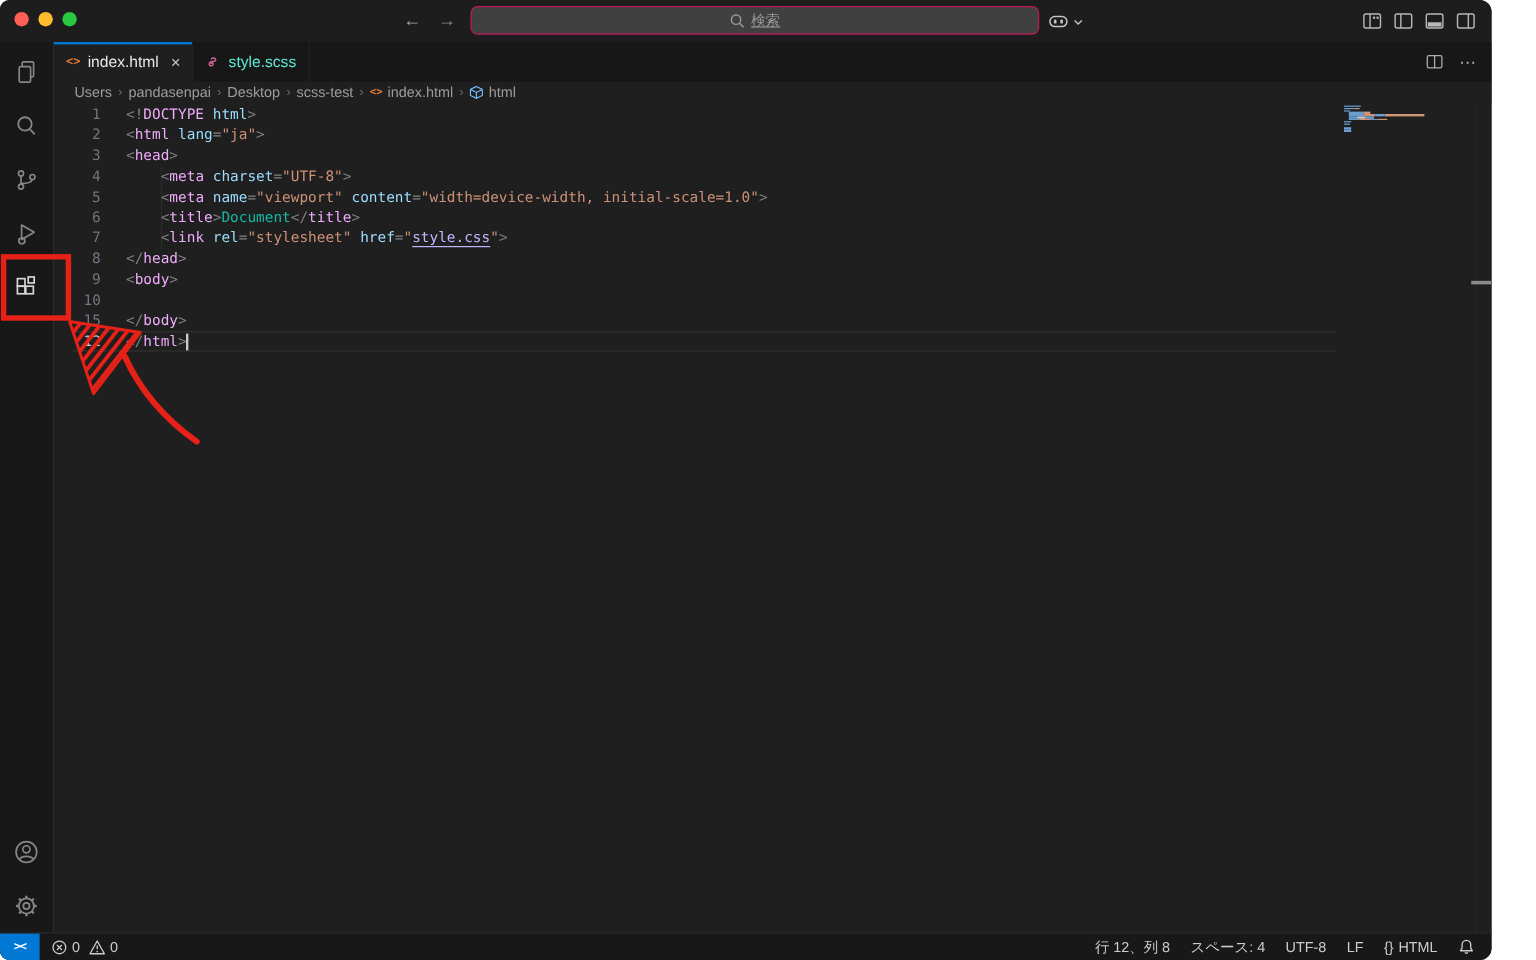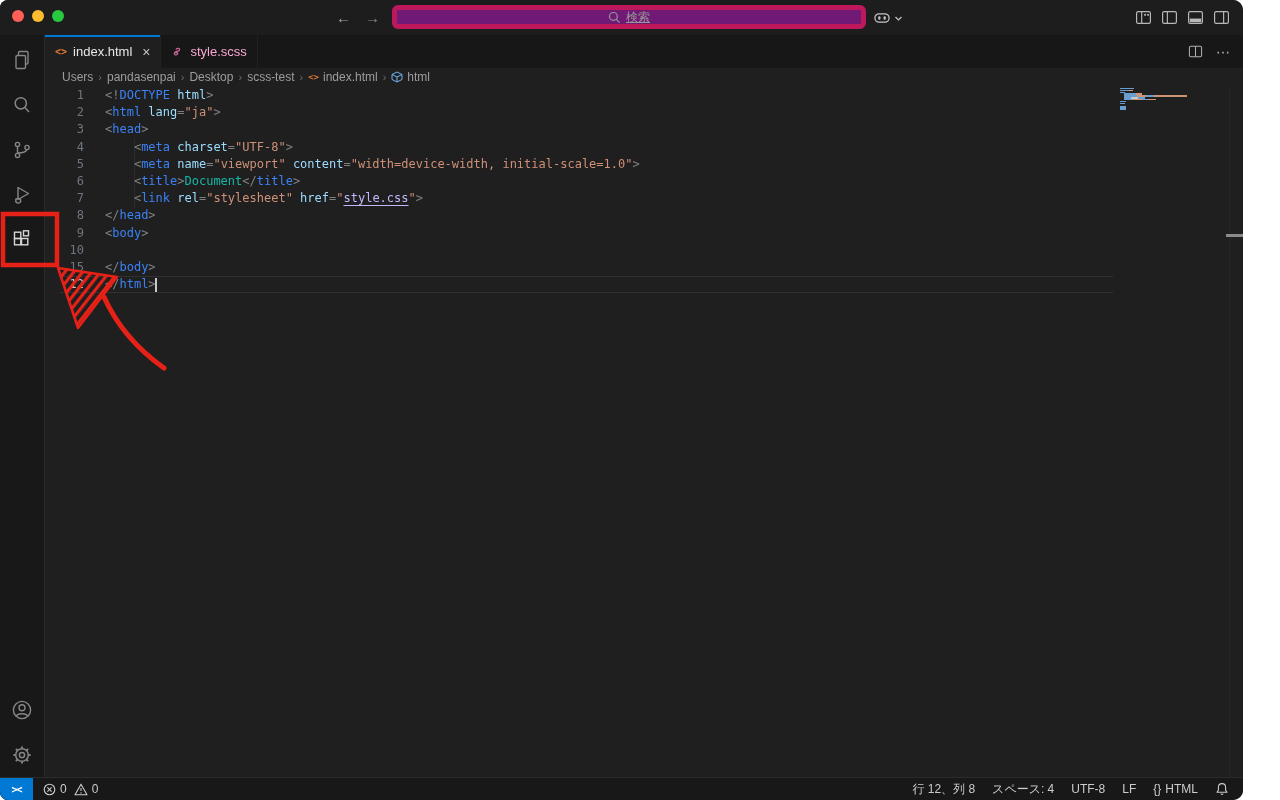--- a/index.html
+++ b/index.html
@@ -11,22 +11,22 @@
             background:#1f1f1f; border-radius:8px 10px 10px 8px; overflow:hidden; }
 
   
   .titlebar { position:absolute; left:0; top:0; right:0; height:35px; background:#1d1d1d; }
   .traffic { position:absolute; left:12px; top:10px; display:flex; gap:8px; }
   .tl { width:12px; height:12px; border-radius:50%; }
   .tl.red{ background:#ff5f57; } .tl.yellow{ background:#febc2e; } .tl.green{ background:#28c840; }
   .nav-arrows { position:absolute; left:336px; top:0; height:35px; display:flex; align-items:center; gap:14px;
                 color:#a8a8a8; font-size:15px; }
   .nav-arrows .fwd { color:#8a8a8a; }
-  .cmd-center { position:absolute; left:392px; top:5px; width:474px; height:24px; background:#701a75;
-                border:5px solid #be185d; border-radius:6px; display:flex; align-items:center; justify-content:center;
+  .cmd-center { position:absolute; left:392px; top:5px; width:474px; height:24px; background:#404040;
+                border:1px solid #be185d; border-radius:6px; display:flex; align-items:center; justify-content:center;
                 gap:5px; color:#999999; font-size:12px;text-decoration:underline; }
   .copilot { position:absolute; left:872px; top:6px; height:24px; display:flex; align-items:center; gap:2px; color:#c5c5c5; }
   .tb-right { position:absolute; right:13px; top:0; height:35px; display:flex; align-items:center; gap:9px; }
   .tb-ic { width:17px; height:17px; display:flex; align-items:center; justify-content:center; }
 
   
   .main { position:absolute; left:0; top:35px; right:0; bottom:23px; display:flex; }
 
   
   .activitybar { width:45px; background:#181818; border-right:1px solid #2b2b2b;
@@ -37,21 +37,21 @@
 
   
   .editor-col { flex:1; display:flex; flex-direction:column; background:#1f1f1f; min-width:0; }
 
   
   .tabbar { height:33px; background:#171717; display:flex; position:relative; }
   .tab { height:33px; padding:0 10px; display:flex; align-items:center; gap:6px; font-size:13px;
          border-right:1px solid #222222; position:relative; }
   .tab.active { background:#1f1f1f; color:#e7e7e7; }
   .tab.active::before { content:""; position:absolute; left:0; top:0; right:0; height:2px; background:#0078d4; }
-  .tab.inactive { color:#f9a8d4;align-items:center; }
+  .tab.inactive { color:#5eead4;align-items:center; }
   .tab .fic-html { color:#e37933; font-family:"DejaVu Sans Mono", monospace; font-size:10px; font-weight:bold; }
   .tab .close { margin-left:4px; color:#c5c5c5; font-size:14px; line-height:1; }
   .tab-actions { position:absolute; right:12px; top:0; height:33px; display:flex; align-items:center; gap:13px; color:#b0b0b0; }
 
   
   .breadcrumbs { height:18px; display:flex; align-items:center; padding-left:17px; gap:5px;
                  font-size:12px; color:#9d9d9d; background:#1f1f1f; white-space:nowrap; }
   .bc-sep { color:#6e6e6e; font-size:11px; }
   .bc-item { display:flex; align-items:center; gap:4px; }
   .bc-fic { color:#e37933; font-family:"DejaVu Sans Mono", monospace; font-size:9px; font-weight:bold; }
@@ -59,21 +59,21 @@
   
   .editor { position:relative; flex:1; overflow:hidden; font-family:"DejaVu Sans Mono", monospace; font-size:12px; }
   .current-line { position:absolute; left:15px; top:190px; width:1053px; height:17px;
                   border-top:1px solid #303030; border-bottom:1px solid #303030; }
   .indent-guide { position:absolute; left:89px; top:53px; width:1px; height:69px; background:#2c2c2c; }
   .code-lines { position:absolute; left:0; top:1px; right:0; }
   .code-line { display:flex; height:17.2px; line-height:17.2px; }
   .gutter { flex:none; width:60px; padding-right:21px; text-align:right; color:#6e7681; }
   .code-line.current .gutter { color:#c6c6c6; }
   .code-text { white-space:pre; }
-  .tk-p{ color:#808080; } .tk-tag{ color:#3b82f6; } .tk-attr{ color:#9cdcfe; }
+  .tk-p{ color:#808080; } .tk-tag{ color:#f0abfc; } .tk-attr{ color:#9cdcfe; }
   .tk-str{ color:#ce9178; } .tk-txt{ color:#14b8a6; }
   .tk-lnk{ color:#c4b5fd; text-decoration:underline; text-underline-offset:3px; }
   .cursor { position:absolute; left:110px; top:192px; width:1.5px; height:14px; background:#c8c8c8; }
 
   
   .minimap { position:absolute; left:1075px; top:2px; width:75px; }
   .mm-line { position:relative; height:1.45px; margin-bottom:0.4px; }
   .mm-seg { position:absolute; top:0; height:1.45px; }
   .mm-b{ background:#6a9dd0; } .mm-o{ background:#cd9475; } .mm-g{ background:#c9c9c9; }
   .ruler-border { position:absolute; left:1184px; top:0; bottom:0; width:1px; background:#262626; }

